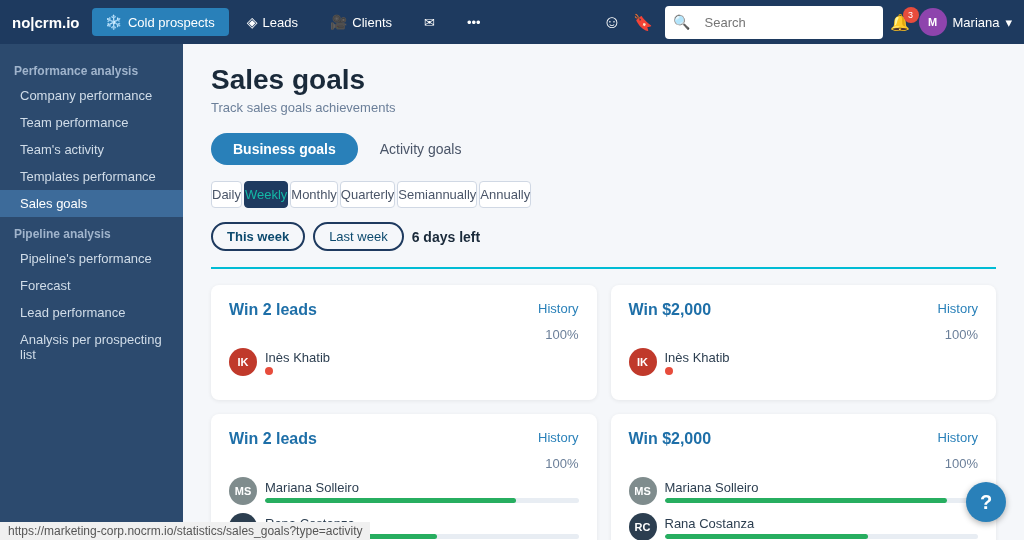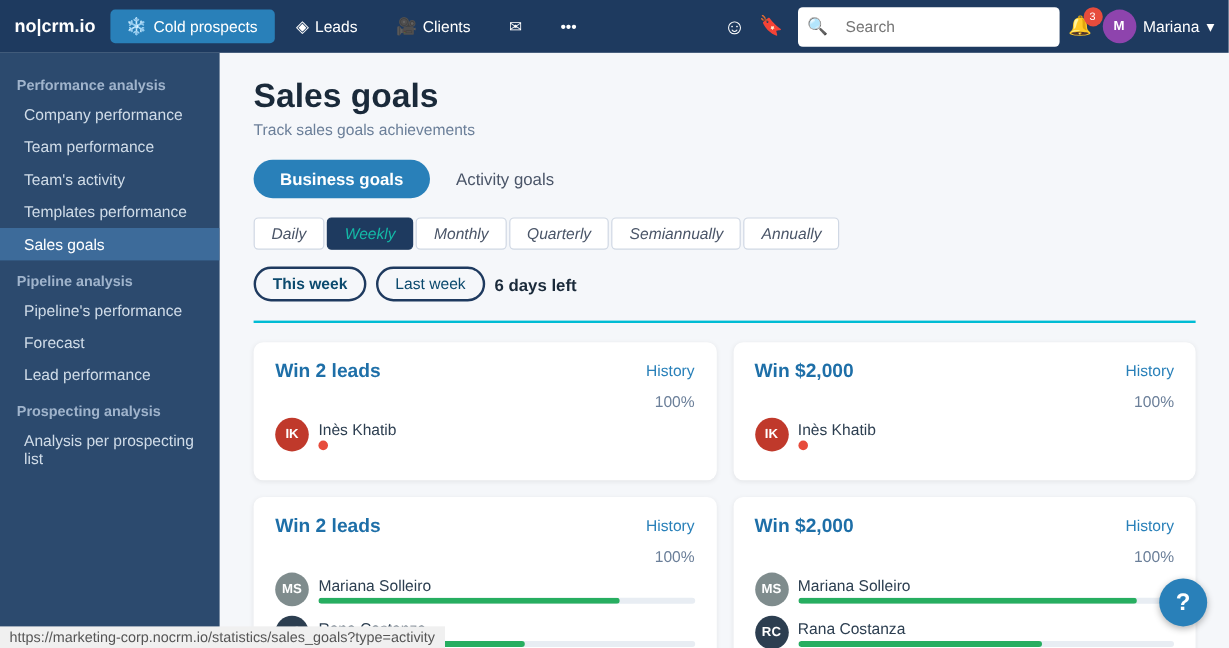--- a/index.html
+++ b/index.html
@@ -174,28 +174,27 @@
       font-weight: 600;
     }
 
     
     .period-tabs {
       display: flex;
       gap: 2px;
       margin-bottom: 14px;
     }
     .period-tab {
-      padding: 5px 14px;
+      padding: 5px 0;
       border: 1px solid #d0d8e4;
       background: white;
       border-radius: 4px;
       font-size: 13px;
       cursor: pointer;
       color: #4a5568;
-      font-style: italic;
     }
     .period-tab.active {
       background: #1e3a5f;
       color: #14b8a6;
       border-color: #1e3a5f;
     }
 
     
     .week-selector {
       display: flex;
@@ -408,21 +407,20 @@
     <div class="sidebar-item">Team performance</div>
     <div class="sidebar-item">Team's activity</div>
     <div class="sidebar-item">Templates performance</div>
     <div class="sidebar-item active">Sales goals</div>
 
     <div class="sidebar-section-title">Pipeline analysis</div>
     <div class="sidebar-item">Pipeline's performance</div>
     <div class="sidebar-item">Forecast</div>
     <div class="sidebar-item">Lead performance</div>
 
-    <div class="sidebar-section-title">Prospecting analysis</div>
     <div class="sidebar-item">Analysis per prospecting list</div>
   </aside>
 
   <main class="main">
     <h1 class="page-title">Sales goals</h1>
     <p class="page-subtitle">Track sales goals achievements</p>
 
     <div class="goal-type-tabs">
       <button class="goal-tab active">Business goals</button>
       <button class="goal-tab">Activity goals</button>

